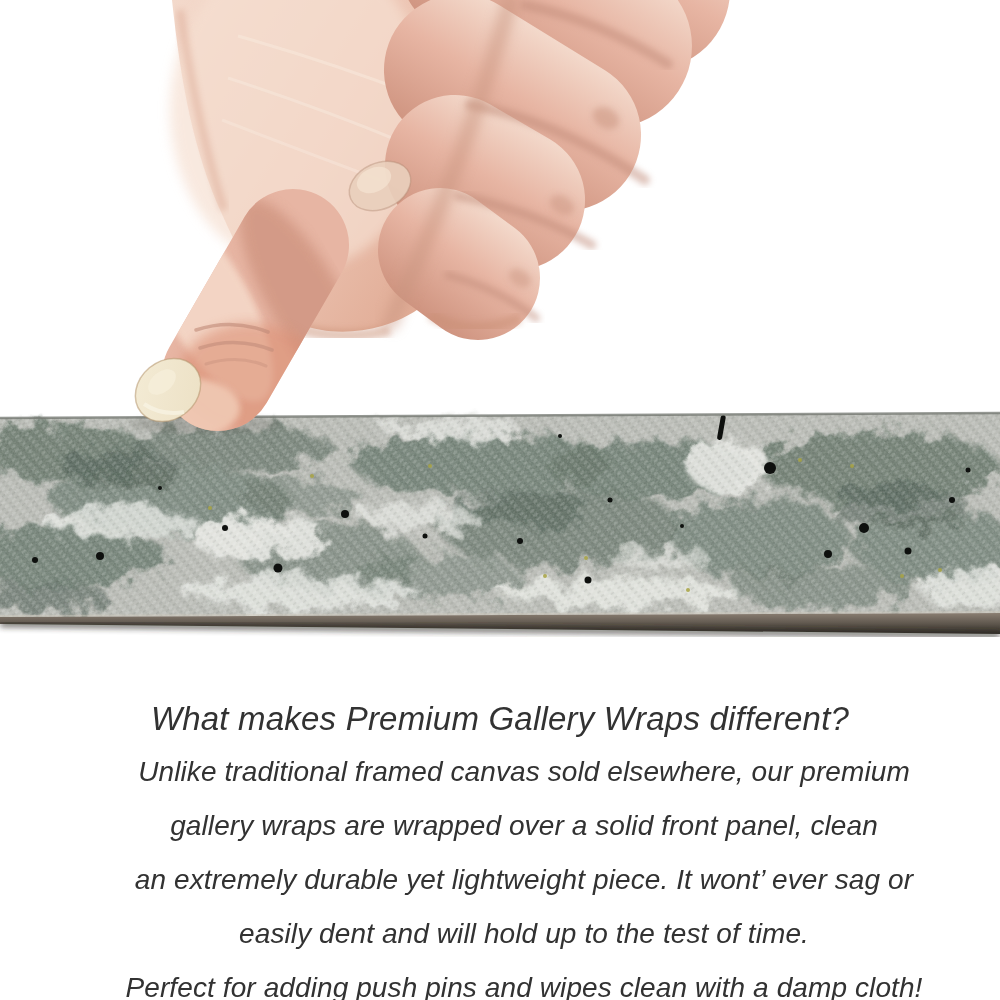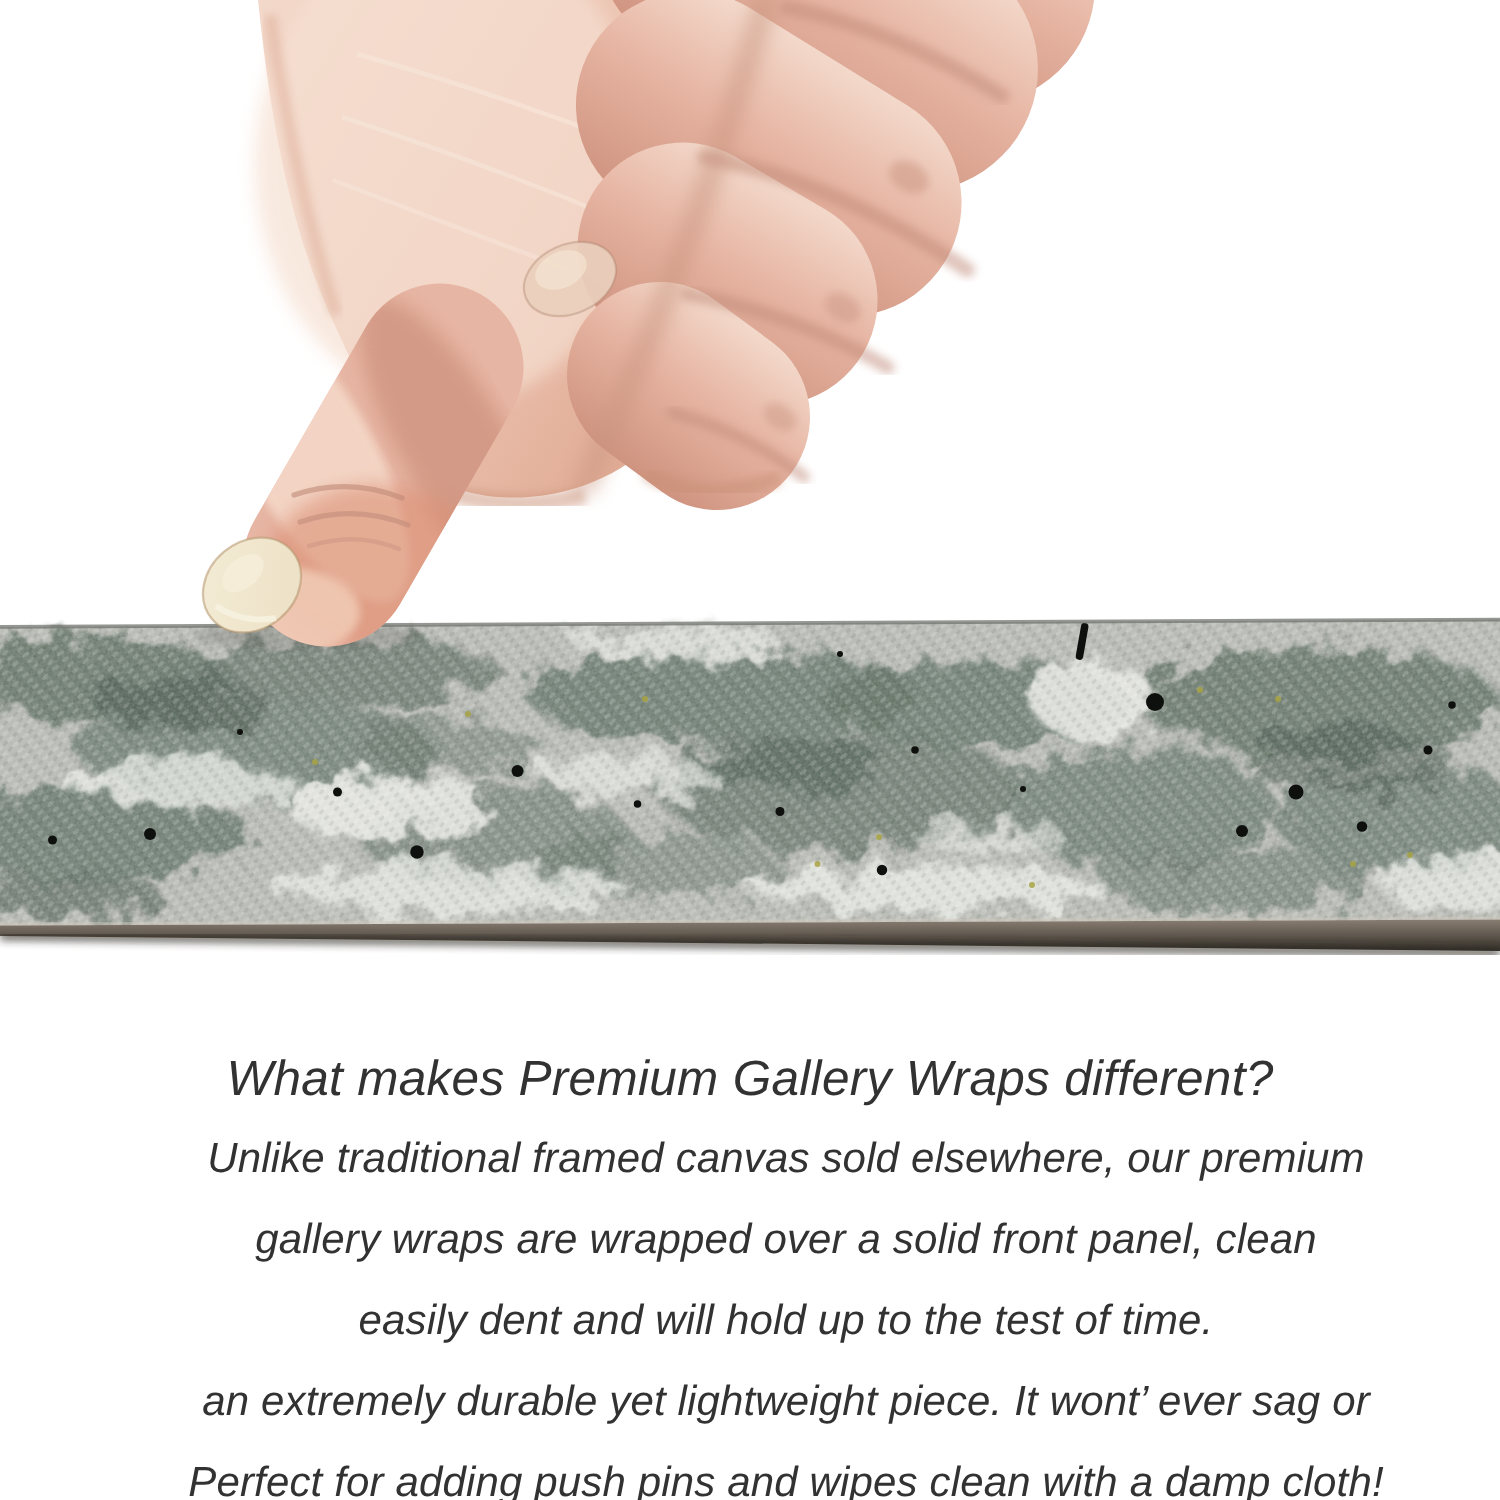--- a/index.html
+++ b/index.html
@@ -227,17 +227,17 @@
           <ellipse cx="162" cy="382" rx="16" ry="10" transform="rotate(-40 162 382)" fill="#f7efdc" opacity=".7"></ellipse>
         </g>
       </g>
     </svg>
   </div>
 
   <div class="info">
     <h1>What makes Premium Gallery Wraps different?</h1>
     <p>Unlike traditional framed canvas sold elsewhere, our premium</p>
     <p>gallery wraps are wrapped over a solid front panel, clean</p>
+    <p>an extremely durable yet lightweight piece. It wont’ ever sag or</p>
     <p>easily dent and will hold up to the test of time.</p>
-    <p>an extremely durable yet lightweight piece. It wont’ ever sag or</p>
     <p>Perfect for adding push pins and wipes clean with a damp cloth!</p>
   </div>
 </div>
 
 </body></html>

